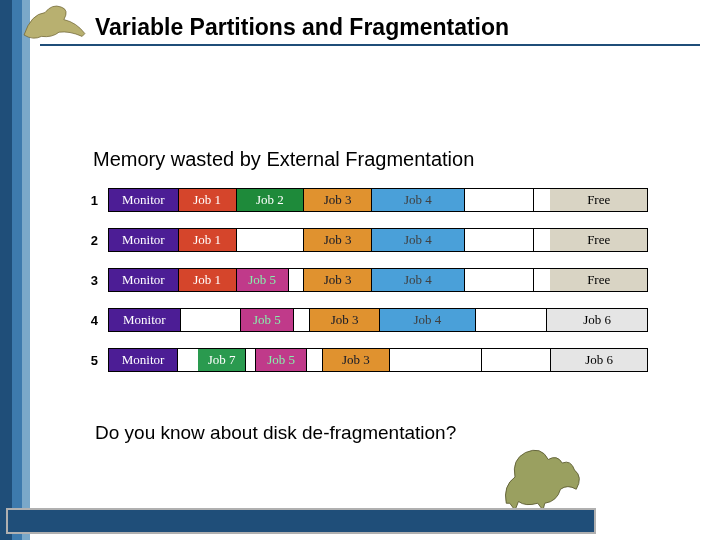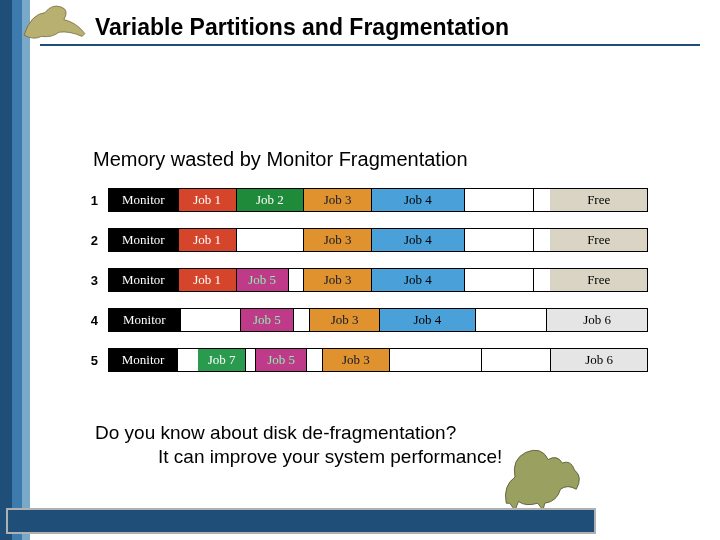--- a/index.html
+++ b/index.html
@@ -17,25 +17,25 @@
   .title-rule{position:absolute;left:40px;top:44px;width:660px;height:2px;background:#1f4e79;}
   
   .subtitle{position:absolute;left:93px;top:148px;font-size:20px;color:#000;font-family:Verdana,Geneva,sans-serif;}
   
   .rows{position:absolute;left:80px;top:188px;}
   .row{display:flex;align-items:center;margin-bottom:16px;height:24px;}
   .rownum{width:18px;text-align:right;margin-right:10px;font-size:13px;font-weight:bold;font-family:Verdana,Geneva,sans-serif;}
   .bar{display:flex;height:24px;border:1px solid #000;box-sizing:border-box;width:540px;}
   .seg{height:100%;box-sizing:border-box;border-right:1px solid #000;display:flex;align-items:center;justify-content:center;font-size:13px;font-family:'Times New Roman',serif;white-space:nowrap;overflow:hidden;}
   .seg:last-child{border-right:none;}
-  .c-monitor{background:#000000;color:#fff;}
+  .c-monitor{background:#4c1d95;color:#fff;}
   .c-job1{background:#d5452b;color:#fff;}
   .c-job2{background:#1e8a3a;color:#fff;}
   .c-job3{background:#e0922f;color:#0f172a;}
-  .c-job4{background:#4aa0d9;color:#000000;}
+  .c-job4{background:#4aa0d9;color:#404040;}
   .c-job5{background:#c03a8a;color:#86efac;}
   .c-job6{background:#e5e5e5;color:#000;}
   .c-job7{background:#2a9a4f;color:#fff;margin-left:20px;}
   .c-free{background:#d9d4c4;color:#000;margin-left:16px;}
   .c-empty{background:#fff;}
   
   .question{position:absolute;left:95px;top:422px;font-size:19px;color:#000;font-family:Verdana,Geneva,sans-serif;}
   .answer{position:absolute;left:158px;top:446px;font-size:19px;color:#000;font-family:Verdana,Geneva,sans-serif;}
   
   .footer-bar{position:absolute;left:6px;bottom:6px;width:590px;height:26px;background:#1f4e79;border:2px solid #b0b0b0;box-sizing:border-box;}
@@ -48,21 +48,21 @@
   <div class="stripe s2"></div>
   <div class="stripe s3"></div>
 
   <svg class="dino-top" viewBox="0 0 100 60">
     <path d="M5 50 Q15 20 35 18 Q45 5 58 10 Q70 14 62 28 Q80 32 92 48 L88 52 Q70 44 55 46 Q45 54 30 52 Q18 58 5 50 Z" fill="#b8b070" stroke="#6a6030" stroke-width="1"></path>
   </svg>
 
   <div class="title">Variable Partitions and Fragmentation</div>
   <div class="title-rule"></div>
 
-  <div class="subtitle">Memory wasted by Monitor Fragmentation</div>
+  <div class="subtitle">Memory wasted by External Fragmentation</div>
 
   <div class="rows" id="rows">
       <div class="row">
         <div class="rownum">1</div>
         <div class="bar">
           <div class="seg c-monitor" style="width: 72px;">Monitor</div>
           <div class="seg c-job1" style="width: 60px;">Job 1</div>
           <div class="seg c-job2" style="width: 70px;">Job 2</div>
           <div class="seg c-job3" style="width: 70px;">Job 3</div>
           <div class="seg c-job4" style="width: 96px;">Job 4</div>
@@ -118,20 +118,19 @@
           <div class="seg c-empty" style="width: 16px;"></div>
           <div class="seg c-job3" style="width: 70px;">Job 3</div>
           <div class="seg c-empty" style="width: 96px;"></div>
           <div class="seg c-empty" style="width: 72px;"></div>
           <div class="seg c-job6" style="width: 100px;">Job 6</div>
         </div>
       </div>
     </div>
 
   <div class="question">Do you know about disk de-fragmentation?</div>
-  <div class="answer">It can improve your system performance!</div>
 
   <svg class="dino-bot" viewBox="0 0 100 80">
     <path d="M8 70 Q4 50 18 40 Q14 20 30 12 Q48 4 56 20 Q66 14 72 24 Q82 20 86 32 Q96 40 88 54 Q78 48 70 54 Q66 68 52 70 L50 78 L44 70 Q30 74 22 68 L18 78 L12 70 Z" fill="#9aa060" stroke="#5a5a30" stroke-width="1"></path>
   </svg>
 
   <div class="footer-bar"></div>
 </div>
 
 </body></html>

